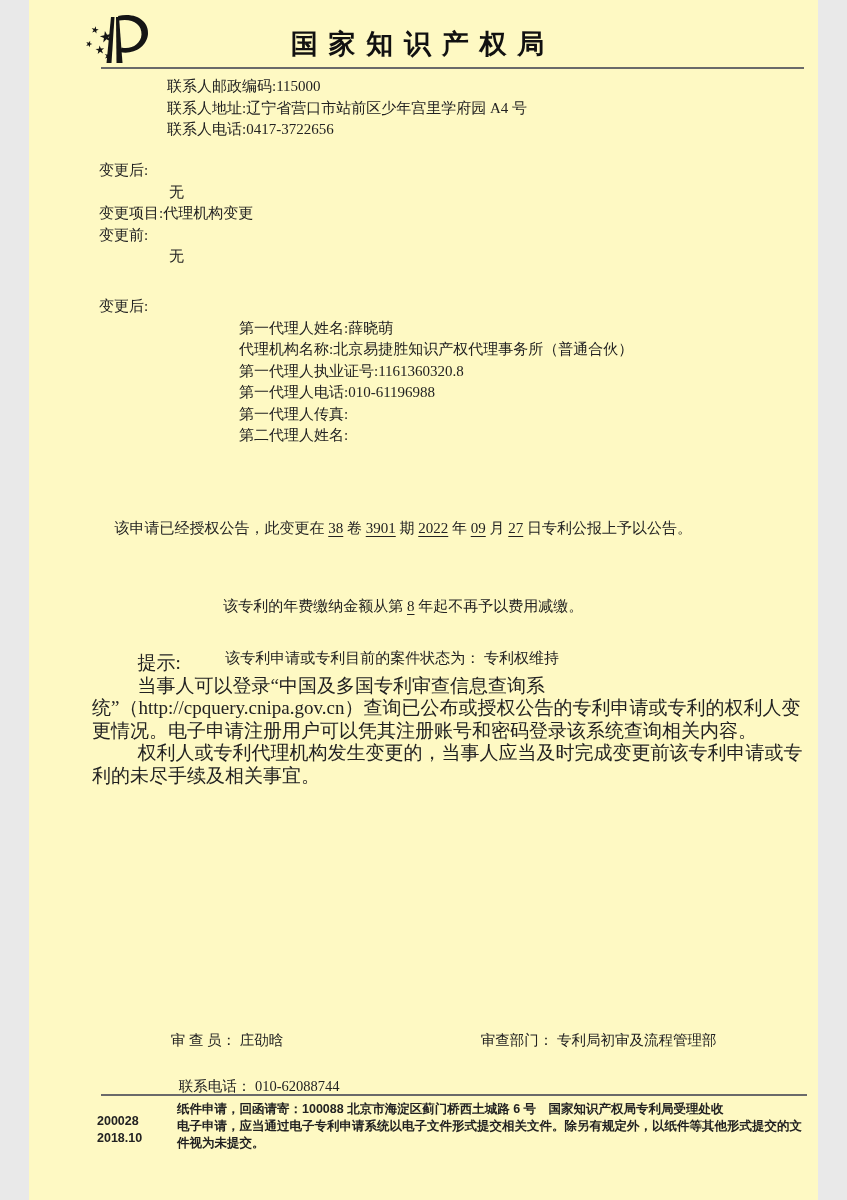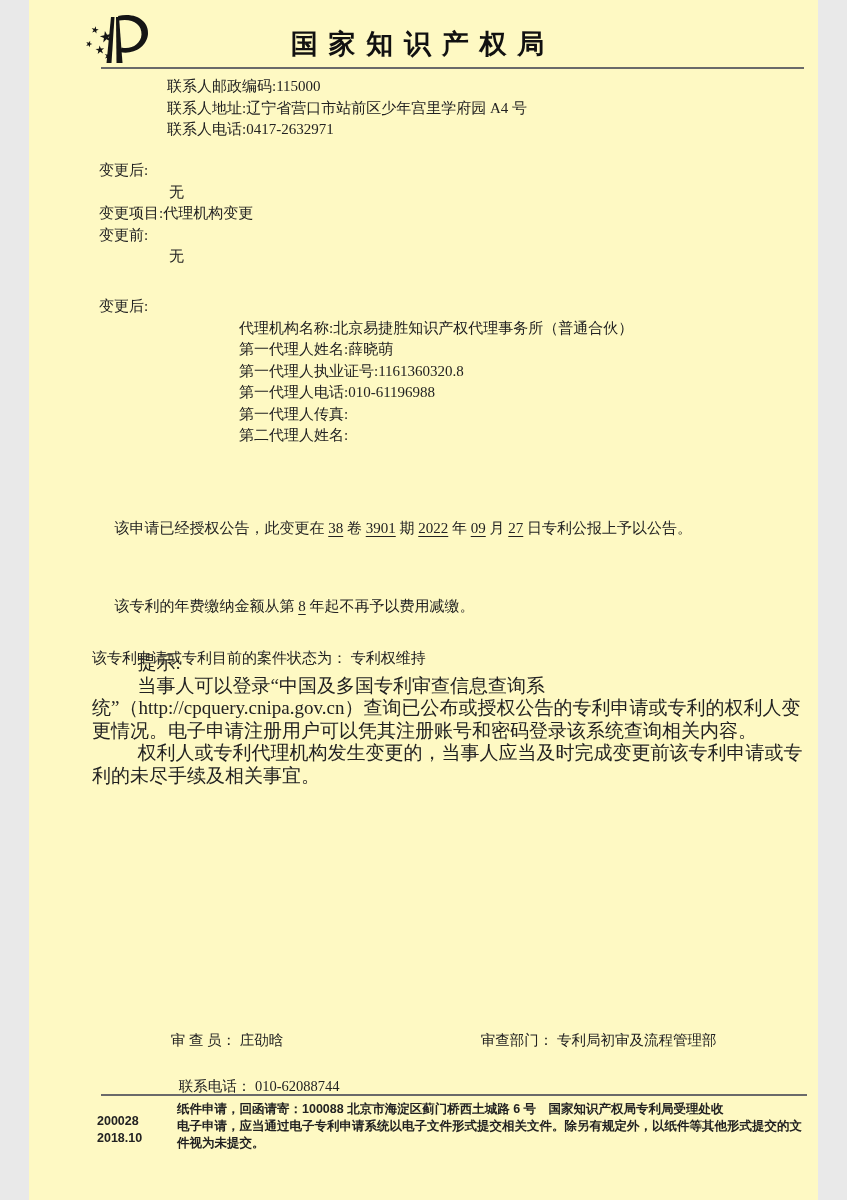--- a/index.html
+++ b/index.html
@@ -26,21 +26,21 @@
     top:1094px;left:72px;width:706px;height:2px;background:#6a6a6a;
   }
   
   .doc-line{font-size:15px;line-height:21.5px;white-space:pre;color:#222;}
   .contact-block{top:76px;left:138px;}
   .change-block1{top:160px;left:70px;}
   .indent1{padding-left:70px;}
   .change-block2{top:296px;left:70px;}
   .agency-block{left:140px;}
   .announce-block{top:489px;left:63px;}
-  .announce-block .doc-line{line-height:26px;}
+  .announce-block .doc-line{line-height:26px;text-align:center;}
   .u{text-decoration:underline;text-underline-offset:3px;}
   .tips-block{
     top:652px;left:63px;width:722px;
     font-size:19px;line-height:22.5px;color:#222;
   }
   .tips-block p{margin:0;text-indent:2.4em;}
   .tips-label{text-indent:2.4em;margin:0;}
   
   .examiner-row{top:1014px;left:0;width:847px;font-size:14.5px;color:#222;}
   .examiner-cell{position:absolute;white-space:pre;}
@@ -80,36 +80,36 @@
       <path d="M43,10 C 62,6 74,16 73,28 C 72,41 58,49 45,46 L 46.5,41.5 C 56,44 66,38 66.5,28.5 C 67,18 57,12 44,14.5 Z" fill="#151515"></path>
     </svg>
   </div>
 
   <div class="abs org-title">国 家 知 识 产 权 局</div>
   <div class="abs header-rule"></div>
 
   <div class="abs contact-block">
     <div class="doc-line">联系人邮政编码:115000</div>
     <div class="doc-line">联系人地址:辽宁省营口市站前区少年宫里学府园 A4 号</div>
-    <div class="doc-line">联系人电话:0417-2632971</div>
+    <div class="doc-line">联系人电话:0417-3722656</div>
   </div>
 
   <div class="abs change-block1">
     <div class="doc-line">变更后:</div>
     <div class="doc-line indent1">无</div>
     <div class="doc-line">变更项目:代理机构变更</div>
     <div class="doc-line">变更前:</div>
     <div class="doc-line indent1">无</div>
   </div>
 
   <div class="abs change-block2">
     <div class="doc-line">变更后:</div>
     <div class="agency-block" style="position:relative;">
+      <div class="doc-line">第一代理人姓名:薛晓萌</div>
       <div class="doc-line">代理机构名称:北京易捷胜知识产权代理事务所（普通合伙）</div>
-      <div class="doc-line">第一代理人姓名:薛晓萌</div>
       <div class="doc-line">第一代理人执业证号:1161360320.8</div>
       <div class="doc-line">第一代理人电话:010-61196988</div>
       <div class="doc-line">第一代理人传真:</div>
       <div class="doc-line">第二代理人姓名:</div>
     </div>
   </div>
 
   <div class="abs announce-block">
     <div class="doc-line">
       <span>该申请已经授权公告，此变更在 </span><span class="u">38</span><span> 卷 </span><span class="u">3901</span><span> 期 </span><span class="u">2022</span><span> 年 </span><span class="u">09</span><span> 月 </span><span class="u">27</span><span> 日专利公报上予以公告。</span>

